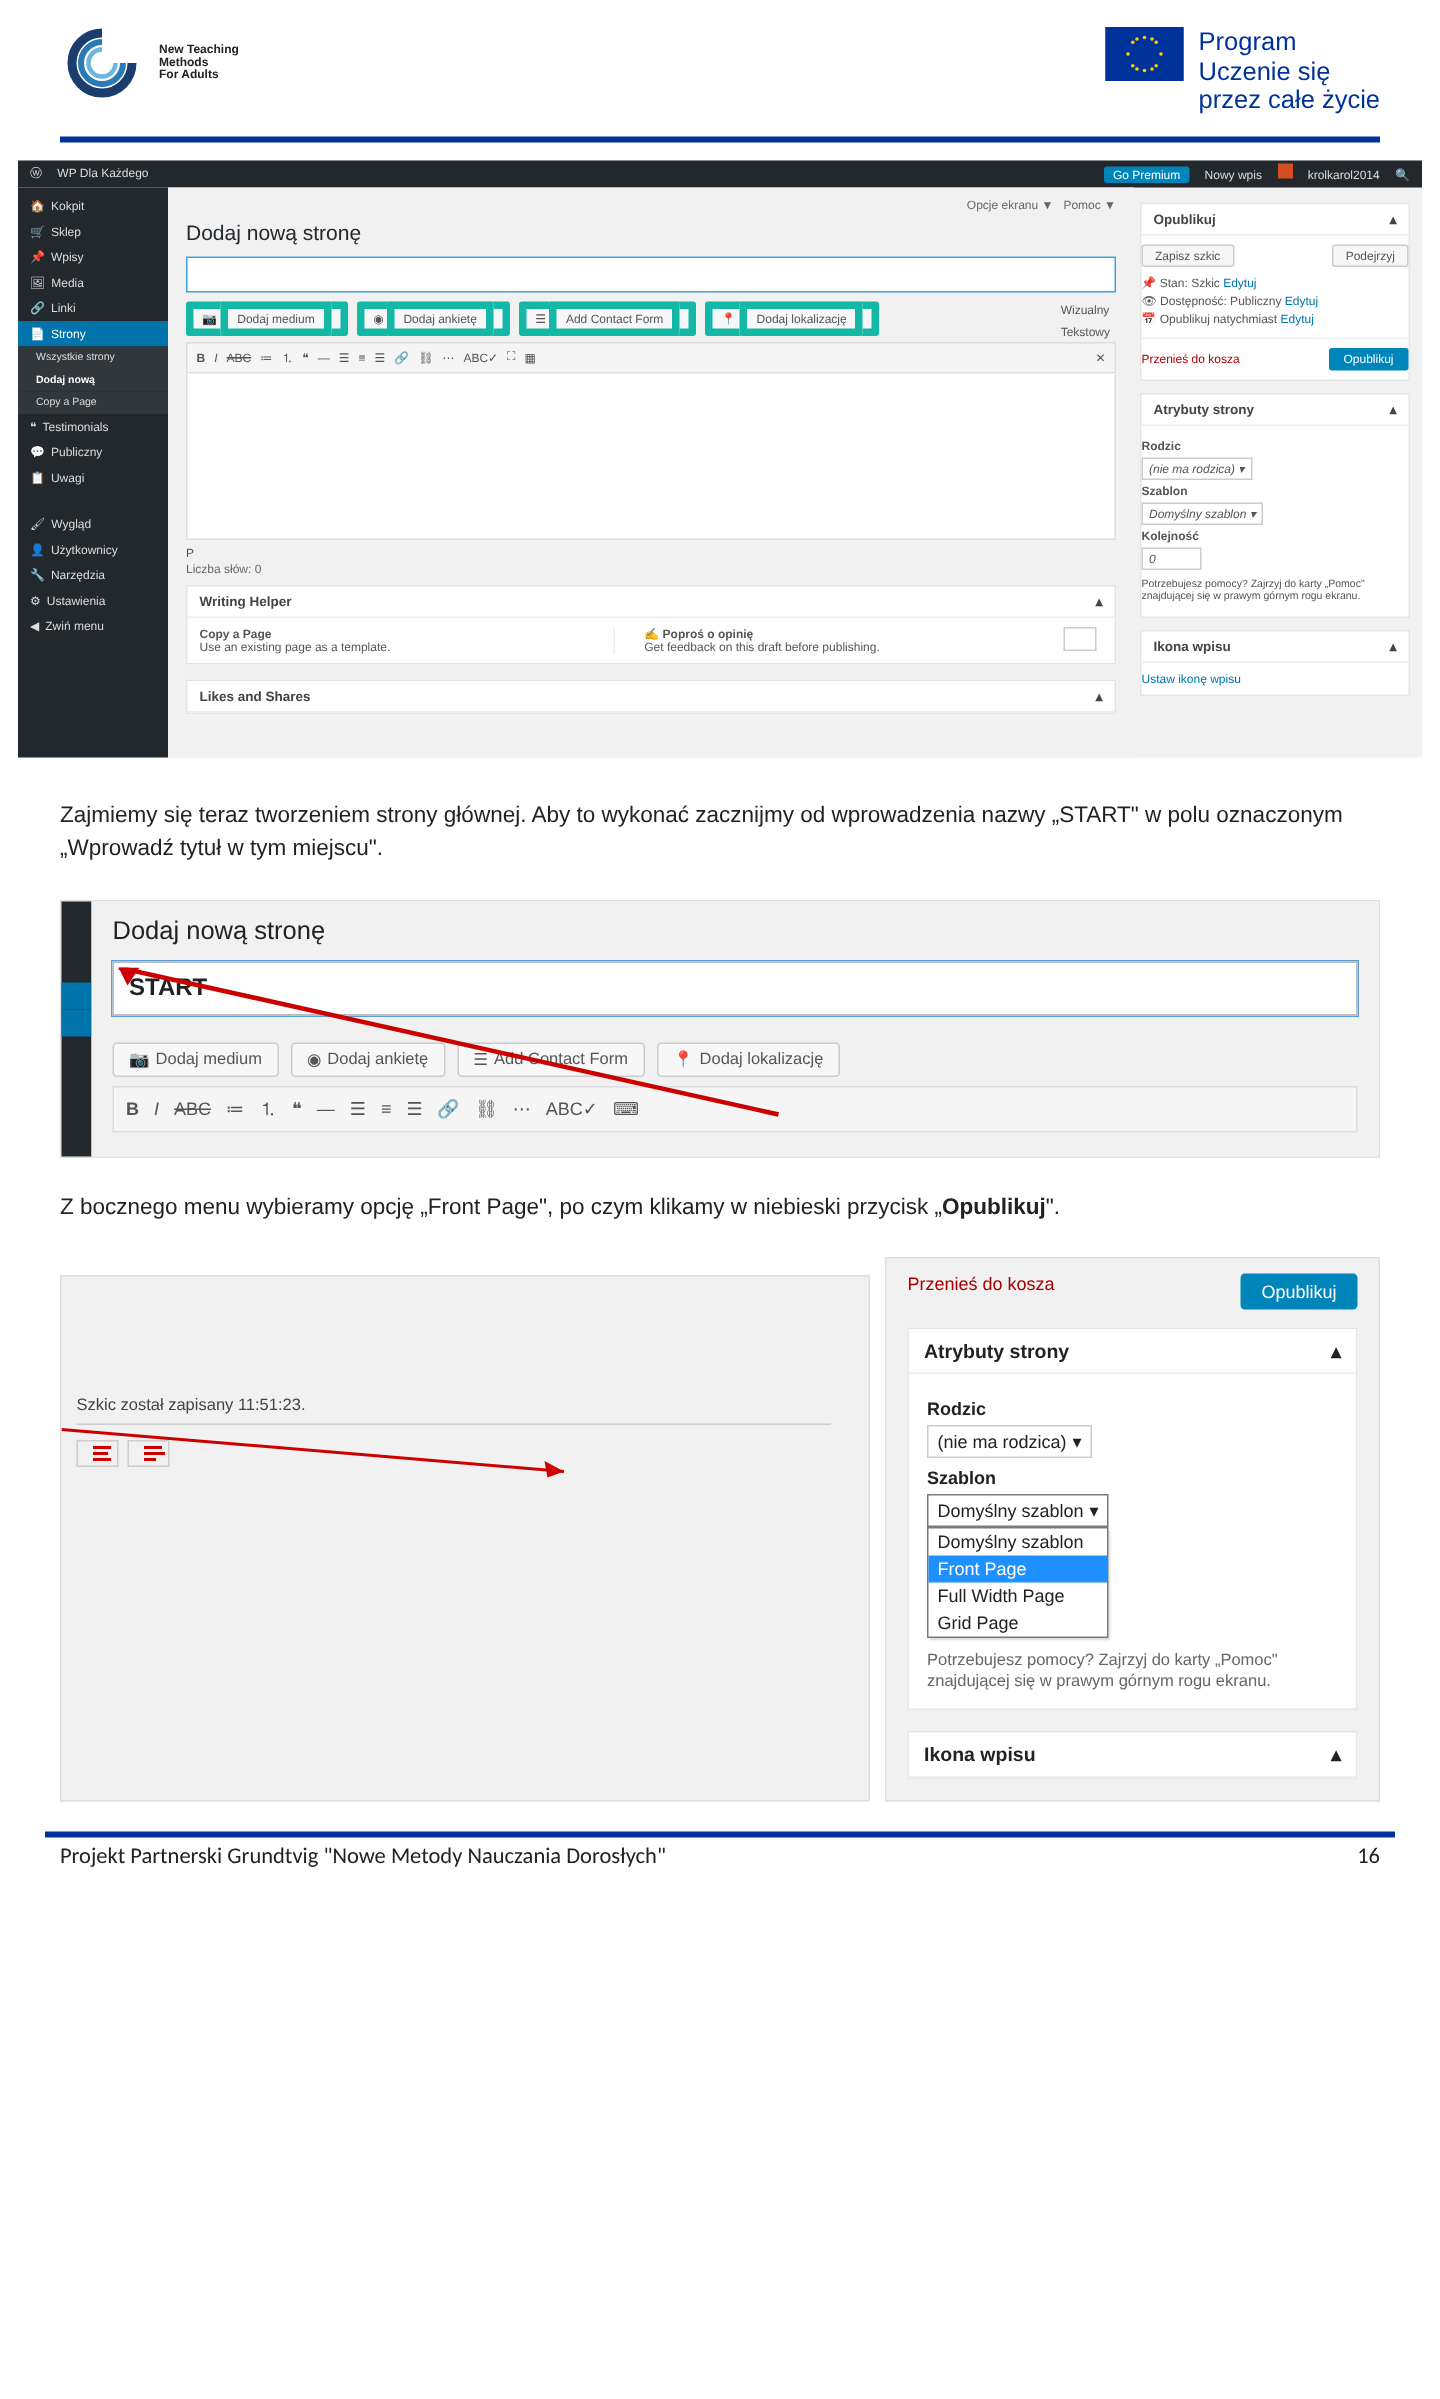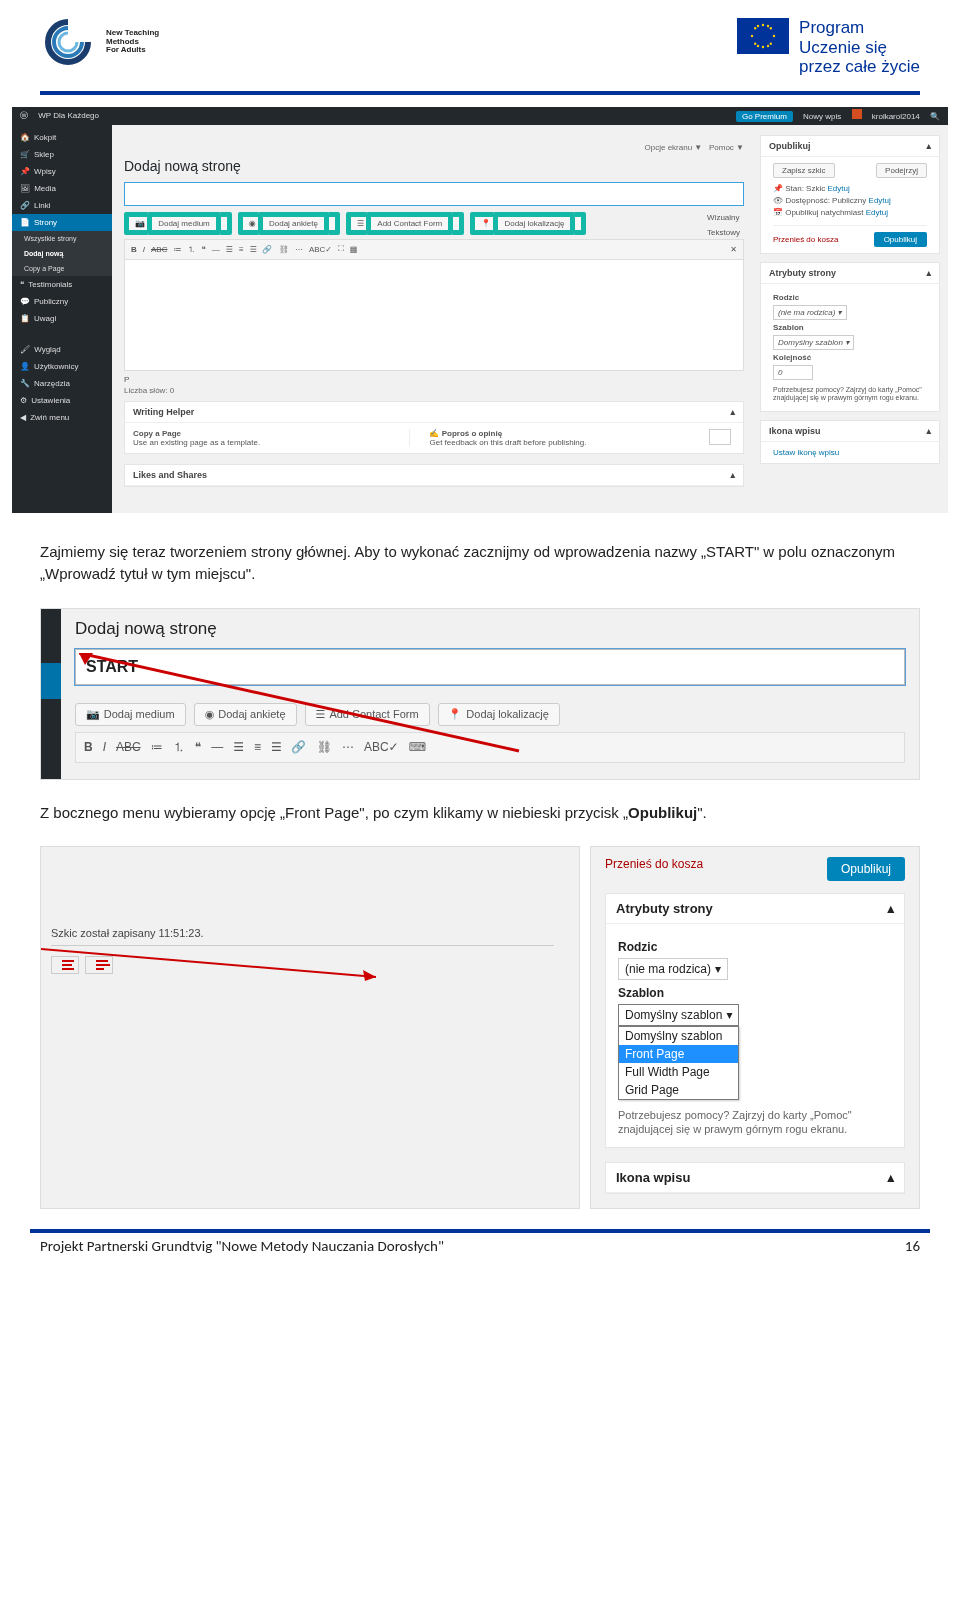--- a/index.html
+++ b/index.html
@@ -15,40 +15,40 @@
   .wp-admin { background: #f1f1f1; font-size: 9px; color: #444; margin: 12px; }
   .wp-topbar { background: #23282d; color: #ddd; height: 18px; display: flex; align-items: center; justify-content: space-between; padding: 0 8px; font-size: 8px; }
   .wp-topbar span { margin-right: 8px; }
   .wp-topbar .right span { margin-left: 8px; margin-right: 0; }
   .wp-body { display: flex; min-height: 380px; }
   .wp-sidebar { width: 100px; background: #23282d; color: #ddd; padding: 4px 0; }
   .wp-sidebar div { padding: 4px 8px; font-size: 8px; display: flex; align-items: center; gap: 4px; }
   .wp-sidebar div.active { background: #0073aa; color: #fff; }
   .wp-sidebar div.sub { background: #32373c; font-size: 7px; padding-left: 12px; }
   .wp-sidebar div.sub.active { font-weight: bold; }
-  .wp-main { flex: 1; background: #f1f1f1; padding: 16px 12px; position: relative; }
+  .wp-main { flex: 1; background: #f1f1f1; padding: 5px 12px; position: relative; }
   .wp-main h2 { font-size: 14px; font-weight: 400; margin: 0 0 8px 0; color: #23282d; }
   .title-input { background: #fff; border: 1px solid #3ba1e2; padding: 6px; margin-bottom: 6px; }
   .media-buttons { display: flex; gap: 6px; margin-bottom: 4px; font-size: 8px; color: #555; }
   .media-buttons span { border: 5px solid #14b8a6; background: #f7f7f7; padding: 2px 6px; border-radius: 2px; }
   .tabs-row { display: flex; justify-content: flex-start; gap: 6px; font-size: 8px; color: #555; padding-right: 4px; flex-direction: column; }
   .toolbar-row { background: #f5f5f5; border: 1px solid #ddd; padding: 4px 6px; display: flex; gap: 6px; font-size: 8px; align-items: center; color: #555; }
   .editor-area { background: #fff; border: 1px solid #ddd; border-top: none; min-height: 110px; margin-bottom: 4px; }
   .word-count { font-size: 8px; color: #666; padding: 2px 0 6px 0; }
   .panel { background: #fff; border: 1px solid #e5e5e5; margin-bottom: 10px; }
   .panel-head { padding: 5px 8px; font-size: 9px; font-weight: bold; border-bottom: 1px solid #eee; display: flex; justify-content: space-between; }
   .panel-body { padding: 6px 8px; font-size: 8px; color: #555; }
   .panel-body .row { display: flex; gap: 20px; }
   .panel-body .col { flex: 1; }
   .checkbox-row { padding: 3px 0; }
 
   .wp-right { width: 180px; padding: 10px 8px 10px 4px; }
   .box { background: #fff; border: 1px solid #e5e5e5; margin-bottom: 8px; font-size: 8px; }
   .box-head { padding: 5px 8px; font-weight: bold; border-bottom: 1px solid #eee; font-size: 9px; }
-  .box-body { padding: 6px 12px; color: #555; }
+  .box-body { padding: 6px 0; color: #555; }
   .box-body .line { margin: 3px 0; }
   .btn-grey { display: inline-block; background: #f7f7f7; border: 1px solid #ccc; padding: 2px 8px; border-radius: 2px; font-size: 8px; color: #555; }
   .btn-blue { display: inline-block; background: #0085ba; color: #fff; padding: 3px 10px; border-radius: 2px; font-size: 8px; }
   .link-red { color: #a00; }
   .link-blue { color: #0073aa; }
   .select-like { border: 1px solid #ccc; padding: 2px 4px; background: #fff; display: inline-block; font-style: italic; }
 
   .screen-opts { text-align: right; font-size: 8px; color: #666; padding: 2px 0 6px 0; }
 
   .body-text { padding: 16px 40px; font-size: 15px; line-height: 1.5; }
@@ -59,21 +59,21 @@
   .shot2 .wp-sidebar-narrow .slice.bl { background: #0073aa; }
   .shot2 .content { flex: 1; background: #f1f1f1; padding: 10px 14px; }
   .shot2 h2 { font-size: 17px; font-weight: 400; margin: 0 0 10px 0; }
   .shot2 .title-val { background: #fff; border: 1px solid #bbb; box-shadow: 0 0 0 1px #5b9dd9; padding: 8px 10px; font-size: 16px; font-weight: bold; margin-bottom: 18px; position: relative; }
   .shot2 .mb-row { display: flex; gap: 8px; margin-bottom: 6px; }
   .shot2 .mb-btn { background: #f7f7f7; border: 1px solid #ccc; border-radius: 3px; padding: 4px 10px; font-size: 11px; color: #555; display: inline-flex; align-items: center; gap: 4px; }
   .shot2 .tb2 { background: #f5f5f5; border: 1px solid #ddd; padding: 6px 8px; display: flex; gap: 10px; font-size: 12px; color: #555; align-items: center; }
   .red-arrow { position: absolute; left: 18px; top: 44px; pointer-events: none; }
 
   .shot3 { margin: 6px 40px 20px 40px; display: flex; gap: 10px; }
-  .shot3 .left-col { flex: 1; background: #f1f1f1; padding: 80px 25px 10px 10px; border: 1px solid #ddd; font-size: 11px; position:relative;}
+  .shot3 .left-col { flex: 1; background: #f1f1f1; padding: 80px 25px 10px 10px; border: 1px solid #ddd; font-size: 11px; position:relative;margin-top:12px;}
   .shot3 .right-col { width: 300px; background: #f1f1f1; padding: 10px 14px 14px 14px; border: 1px solid #ddd; font-size: 12px; }
   .shot3 .top-row { display: flex; justify-content: space-between; margin-bottom: 12px; }
   .shot3 .trash-link { color: #a00; font-size: 12px; }
   .shot3 .pub-btn { background: #0085ba; color: #fff; padding: 5px 14px; border-radius: 3px; font-size: 12px; display: inline-block; }
   .shot3 .attr-box { background: #fff; border: 1px solid #e5e5e5; }
   .shot3 .attr-head { padding: 7px 10px; font-weight: bold; font-size: 13px; border-bottom: 1px solid #eee; display: flex; justify-content: space-between; align-items: center; }
   .shot3 .attr-body { padding: 10px 12px; }
   .shot3 .lbl { font-size: 12px; margin: 6px 0 4px 0; font-weight: bold; }
   .shot3 .sel-wrap { border: 1px solid #ccc; background: #fff; padding: 3px 6px; display: inline-flex; align-items: center; gap: 4px; font-size: 12px; position: relative; }
   .shot3 .dropdown-list { border: 1px solid #7a7a7a; background: #fff; font-size: 12px; margin-top: 0; box-shadow: 1px 1px 2px rgba(0,0,0,.2); }

